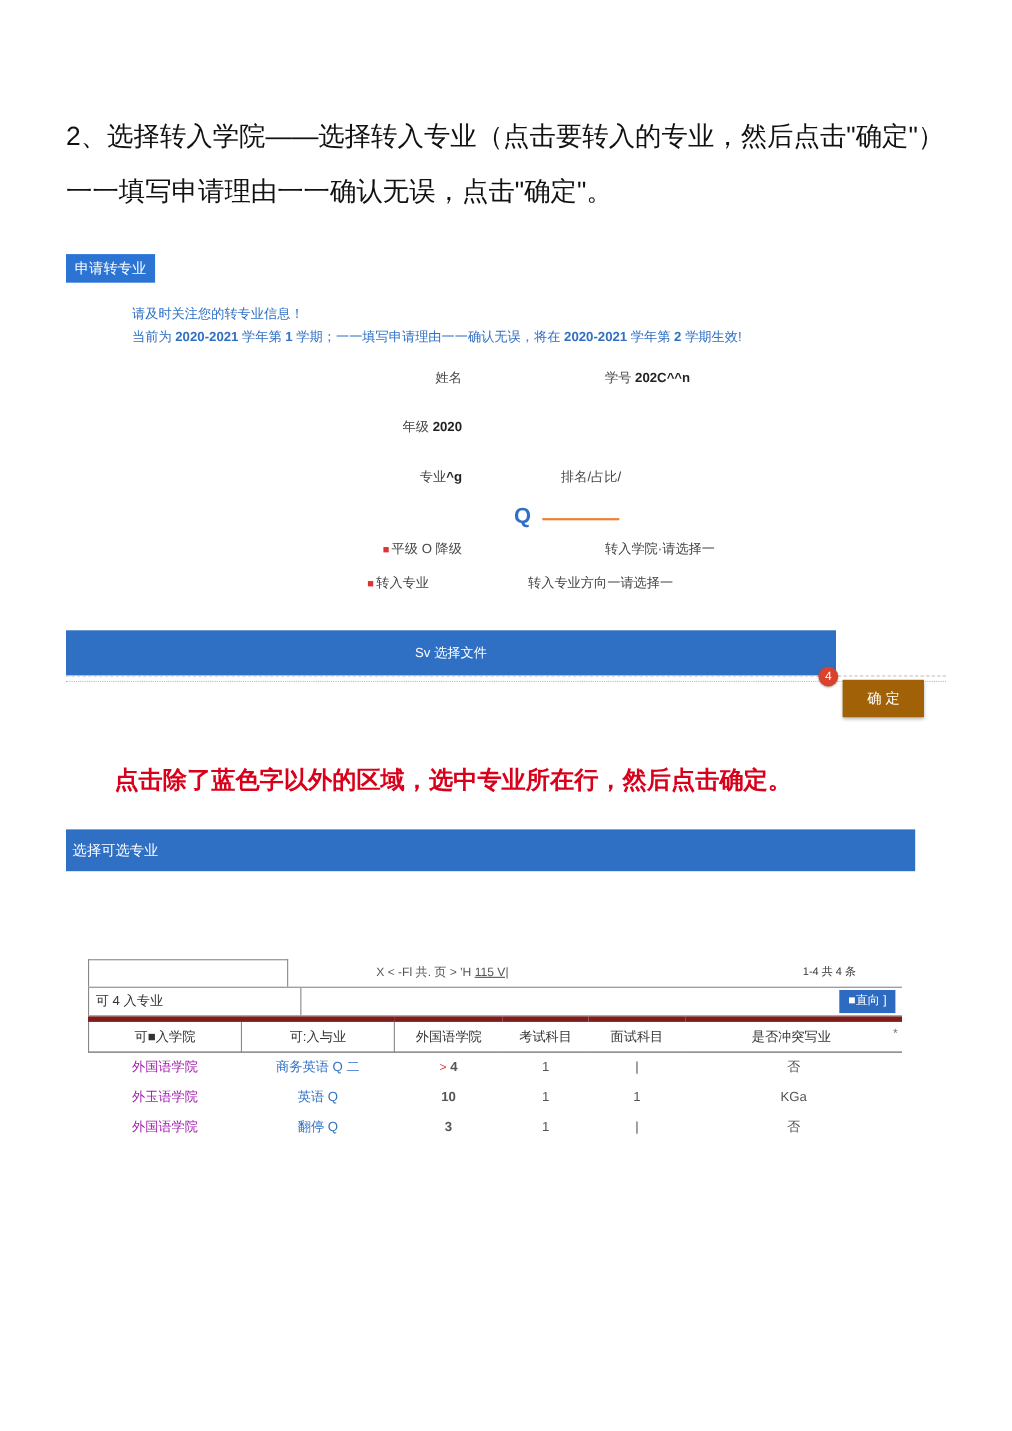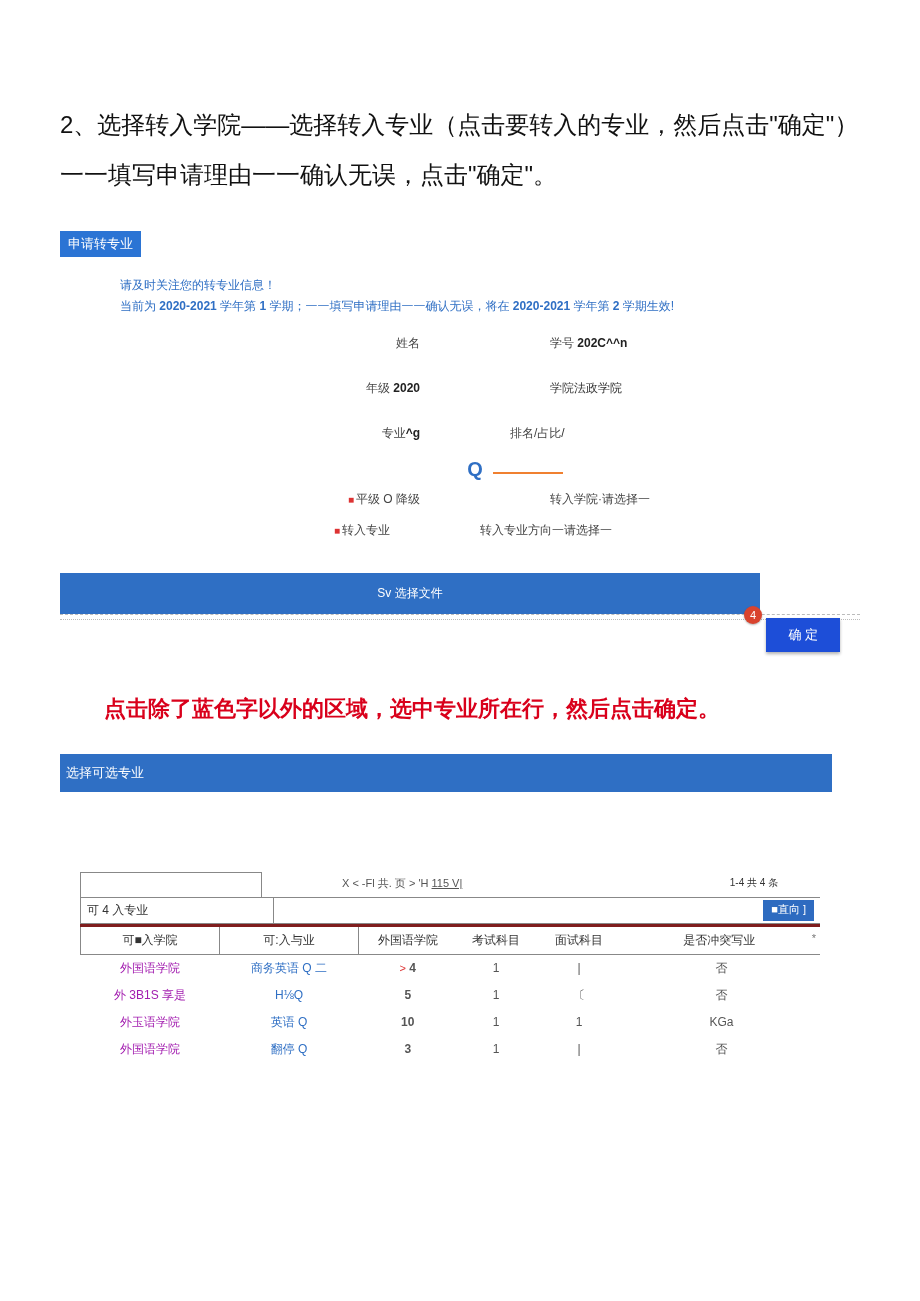--- a/index.html
+++ b/index.html
@@ -109,21 +109,21 @@
     border-radius: 50%;
     font-size: 11px;
     text-align: center;
     line-height: 18px;
     box-shadow: 0 1px 2px rgba(0,0,0,.3);
   }
   .confirm-btn {
     position: absolute;
     right: 20px;
     top: 4px;
-    background: #1d4ed8;
+    background: #a16207;
     color: #fff;
     border: none;
     padding: 8px 22px;
     font-size: 13px;
     box-shadow: 0 2px 3px rgba(0,0,0,.3);
     cursor: pointer;
   }
   .red-instr {
     color: #d9001b;
     font-size: 22px;
@@ -194,21 +194,21 @@
   table.major {
     width: 100%;
     border-collapse: collapse;
     margin-top: 0;
   }
   table.major th {
     font-weight: normal;
     color: #333;
     font-size: 12px;
     border-bottom: 1px solid #888;
-    border-top: 3px solid #7f1d1d;
+    border-top: 5px solid #7f1d1d;
     padding: 5px 4px;
     text-align: center;
   }
   table.major th:nth-child(1),
   table.major th:nth-child(2) {
     border-right: 1px solid #888;
     border-left: 1px solid #888;
     text-align: center;
   }
   table.major td {
@@ -237,21 +237,20 @@
       <span>当前为 </span><b>2020-2021</b><span> 学年第 </span><b>1</b><span> 学期；一一填写申请理由一一确认无误，将在 </span><b>2020-2021</b><span> 学年第 </span><b>2</b><span> 学期生效!</span>
     </div>
 
     <div class="info-row">
       <div class="info-left"><span class="lbl">姓名</span></div>
       <div class="info-right"><span class="lbl">学号</span> <span class="val">202C^^n</span></div>
     </div>
 
     <div class="info-row">
       <div class="info-left"><span class="lbl">年级</span> <span class="val">2020</span></div>
-      <div class="info-right"><span class="lbl">学院</span><span>法政学院</span></div>
     </div>
 
     <div class="info-row">
       <div class="info-left"><span class="lbl">专业</span><span class="val">^g</span></div>
       <div class="info-right" style="padding-left:80px;"><span class="lbl">排名/占比</span><span>/</span></div>
     </div>
 
     <div style="text-align:center; margin:-12px 0 10px 90px;">
       <span class="q-mark">Q</span><span class="orange-line"></span>
     </div>
@@ -310,28 +309,20 @@
       <tbody id="major-body">
           <tr>
             <td class="college">外国语学院</td>
             <td class="major-link">商务英语 Q 二</td>
             <td><span class="arrow">&gt;</span> <b>4</b></td>
             <td>1</td>
             <td>|</td>
             <td>否</td>
           </tr>
           <tr>
-            <td class="college">外 3B1S 享是</td>
-            <td class="major-link">H⅛Q</td>
-            <td><b>5</b></td>
-            <td>1</td>
-            <td>〔</td>
-            <td>否</td>
-          </tr>
-          <tr>
             <td class="college">外玉语学院</td>
             <td class="major-link">英语 Q</td>
             <td><b>10</b></td>
             <td>1</td>
             <td>1</td>
             <td>KGa</td>
           </tr>
           <tr>
             <td class="college">外国语学院</td>
             <td class="major-link">翻停 Q</td>

